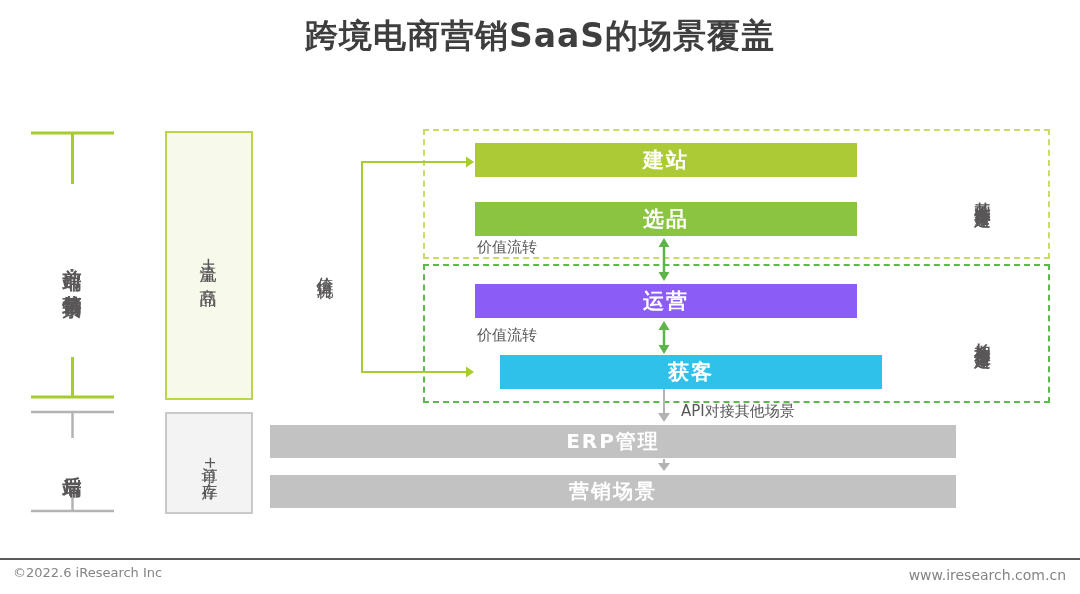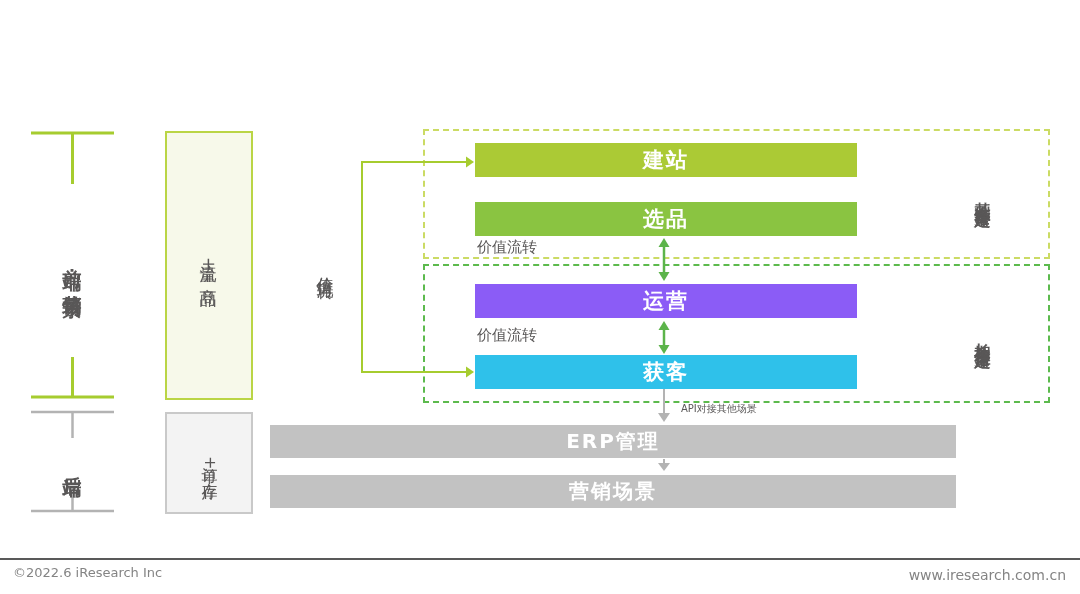--- a/index.html
+++ b/index.html
@@ -30,31 +30,31 @@
   .value-flow-side { left:308px; top:219px; width:36px; height:96px; font-size:17px; letter-spacing:2px; }
 
   .dash-top    { left:423px; top:129px; width:627px; height:130px; border:2px dashed; }
   .dash-bottom { left:423px; top:264px; width:627px; height:139px; border:2px dashed; }
 
   .bar {
     left:475px; width:382px; height:34px;
     display:flex; align-items:center; justify-content:center;
     color:#ffffff; font-size:21px; font-weight:bold; letter-spacing:2px;
   }
-  .bar-1 { top:143px; } .bar-2 { top:202px; } .bar-3 { top:284px; } .bar-4 { top:355px; }
+  .bar-1 { top:143px; } .bar-2 { top:202px; } .bar-3 { top:284px; } .bar-4 { top:355px;margin-left:25px; }
 
   .vf-label { font-size:15px; color:#595757; }
   .vf-label-top    { left:477px; top:238px; }
   .vf-label-bottom { left:477px; top:326px; }
 
   .stage-label { width:36px; font-size:16px; font-weight:600; letter-spacing:2px; }
   .stage-label-top    { left:964px; top:141px; height:108px; }
   .stage-label-bottom { left:964px; top:276px; height:120px; }
 
-  .api-label { left:681px; top:402px; font-size:10px;text-align:center; }
+  .api-label { left:681px; top:402px; font-size:15px;text-align:center; }
 
   .gbar {
     left:270px; width:686px; height:33px;
     display:flex; align-items:center; justify-content:center;
     color:#ffffff; font-size:20px; font-weight:bold; letter-spacing:2px;
   }
   .gbar-1 { top:425px; } .gbar-2 { top:475px; }
 
   .source-note { left:8px; top:527px; font-size:13px; }
 
@@ -62,20 +62,21 @@
   .copyright { left:13px; top:565px; font-size:13px; color:#848484; }
   .website   { right:14px; top:567px; font-size:14px; color:#848484; }
 
   .overlay { left:0; top:0; pointer-events:none; }
 </style>
 </head>
 <body>
 
 <div class="stage">
 
+  <div class="abs title-text" style="color: rgb(62, 62, 62);">跨境电商营销SaaS的场景覆盖</div>
 
   <div class="abs dash-top" style="border-color: rgb(203, 219, 100);"></div>
   <div class="abs dash-bottom" style="border-color: rgb(92, 186, 77);"></div>
 
   <svg class="abs overlay" width="1080" height="594" viewBox="0 0 1080 594">
     <g fill="none" stroke-width="3" style="stroke: rgb(166, 204, 47);">
       <path d="M31 133 H114" fill="none"></path>
       <path d="M72.5 134 V184" fill="none"></path>
       <path d="M72.5 357 V397" fill="none"></path>
       <path d="M31 397 H114" fill="none"></path>

